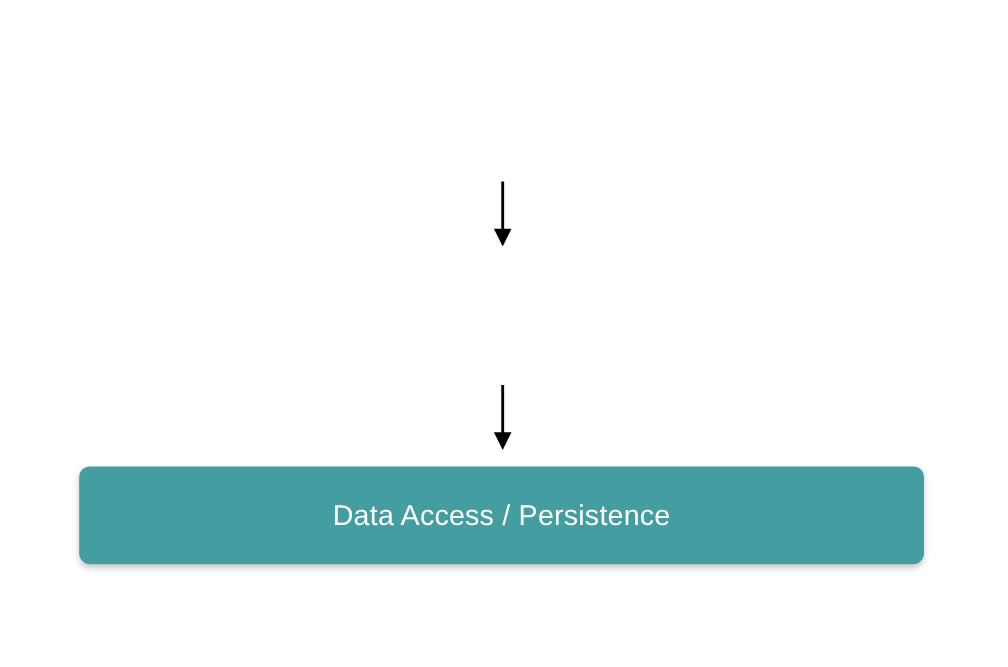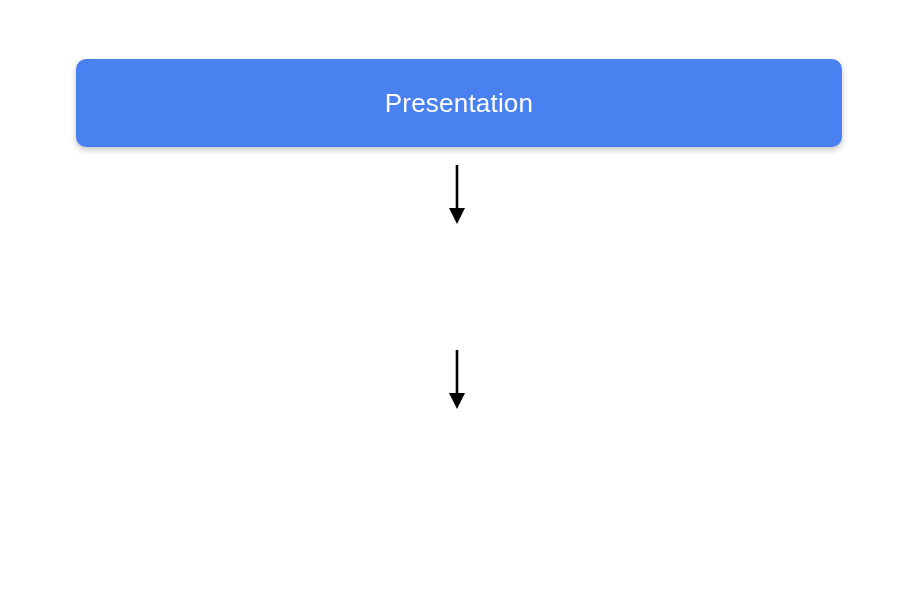--- a/index.html
+++ b/index.html
@@ -43,29 +43,29 @@
     height: 60px;
   }
   .arrow-1 { top: 164px; }
   .arrow-2 { top: 349px; }
 </style>
 </head>
 <body>
 
 <div class="canvas">
 
-  <div class="layer-box box-1" style="background: rgb(74, 129, 241);">
-    <span class="label">Presentation</span>
-  </div>
 
   <svg class="arrow arrow-1" viewBox="0 0 22 60">
     <line x1="11" y1="1" x2="11" y2="46" stroke="#000000" stroke-width="2.6"></line>
     <polygon points="3,44 19,44 11,60" fill="#000000"></polygon>
   </svg>
 
 
   <svg class="arrow arrow-2" viewBox="0 0 22 60">
     <line x1="11" y1="1" x2="11" y2="46" stroke="#000000" stroke-width="2.6"></line>
     <polygon points="3,44 19,44 11,60" fill="#000000"></polygon>
   </svg>
 
+  <div class="layer-box box-3" style="background: rgb(68, 157, 160);">
+    <span class="label">Data Access / Persistence</span>
+  </div>
 
 </div>
 
 </body></html>

